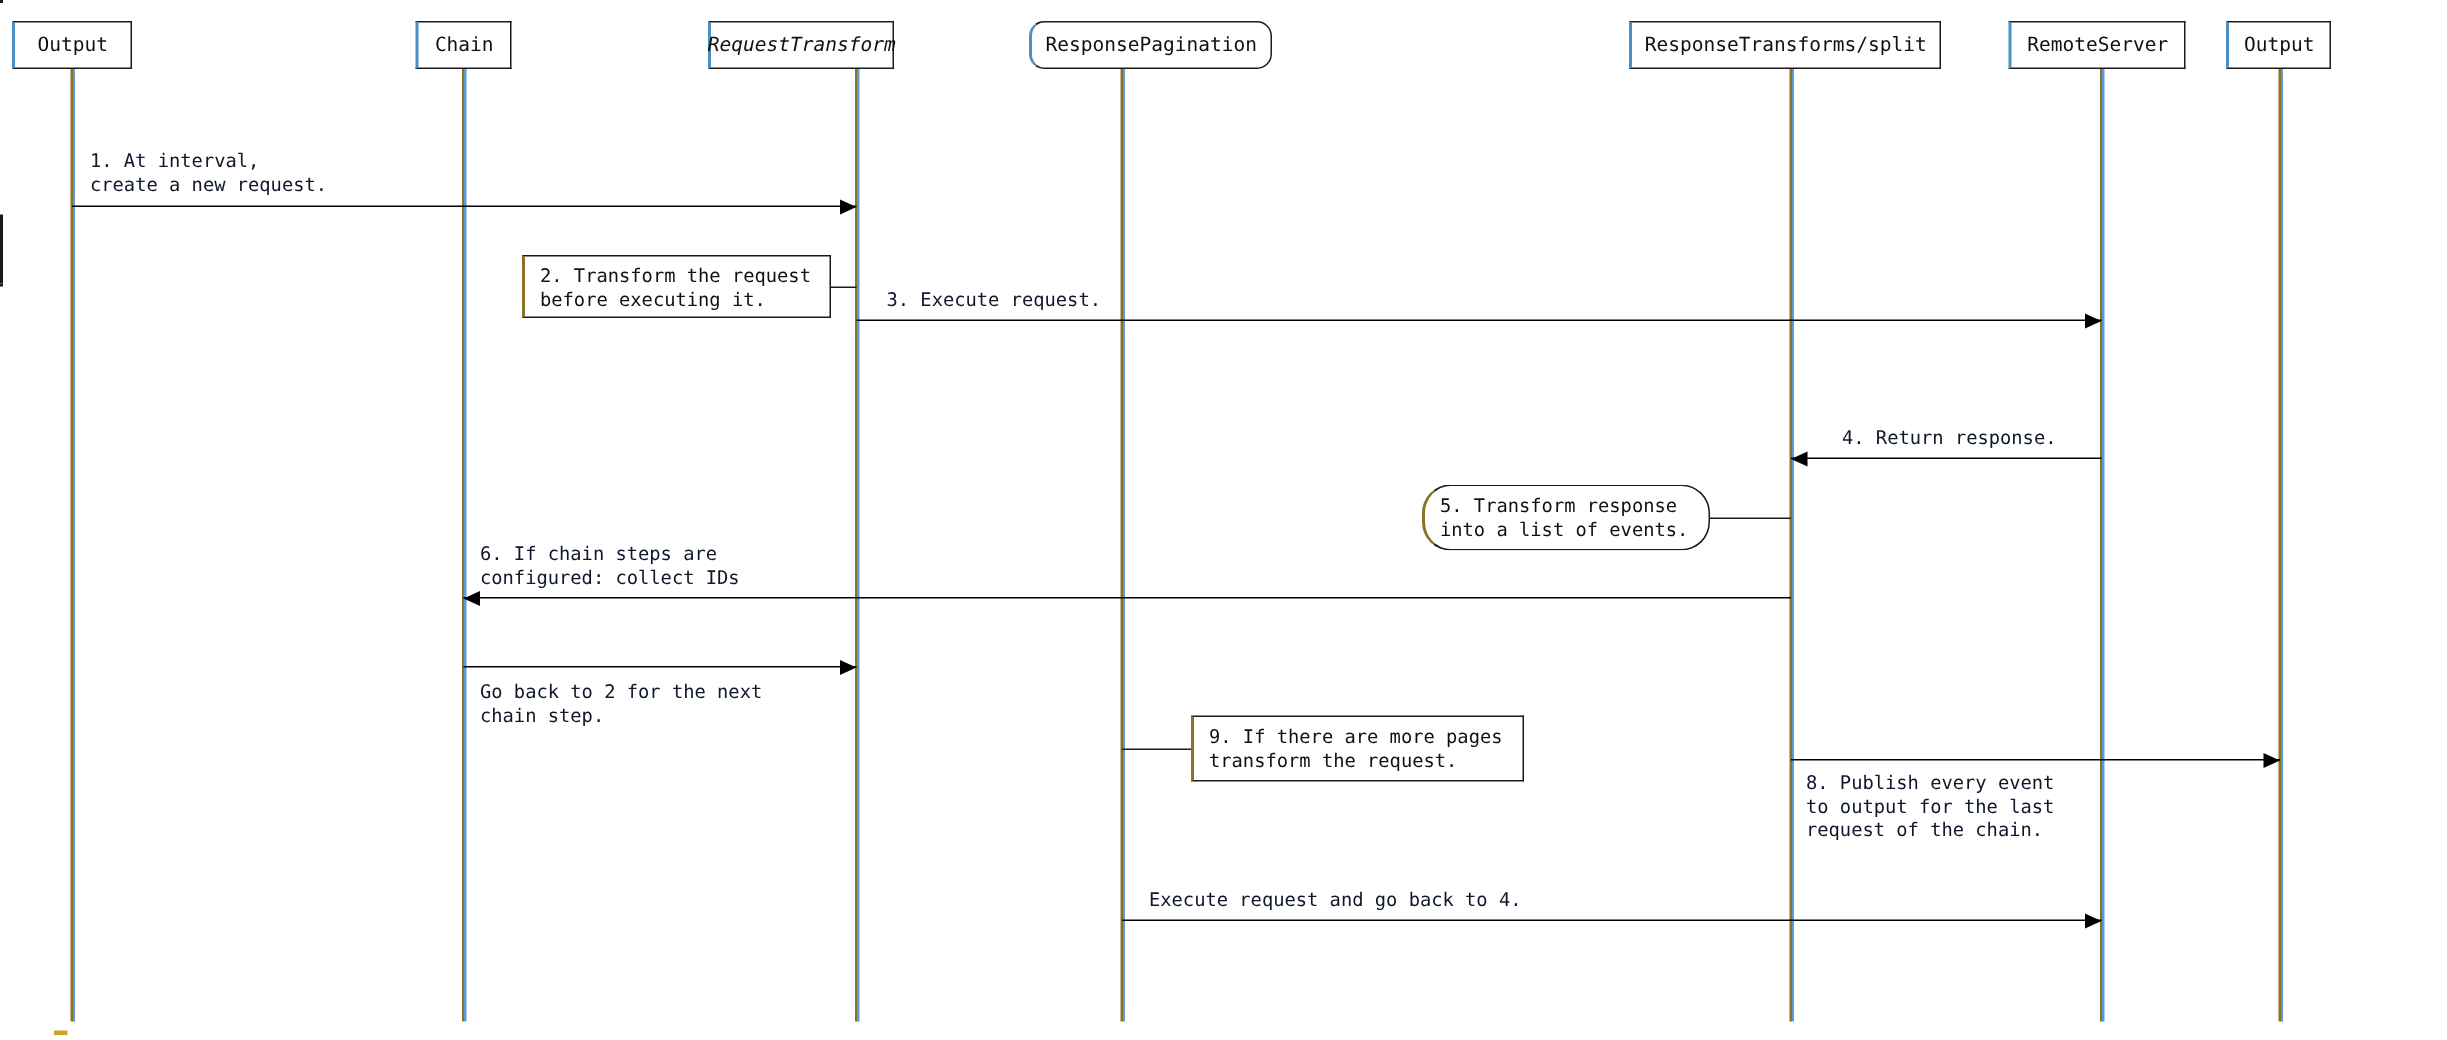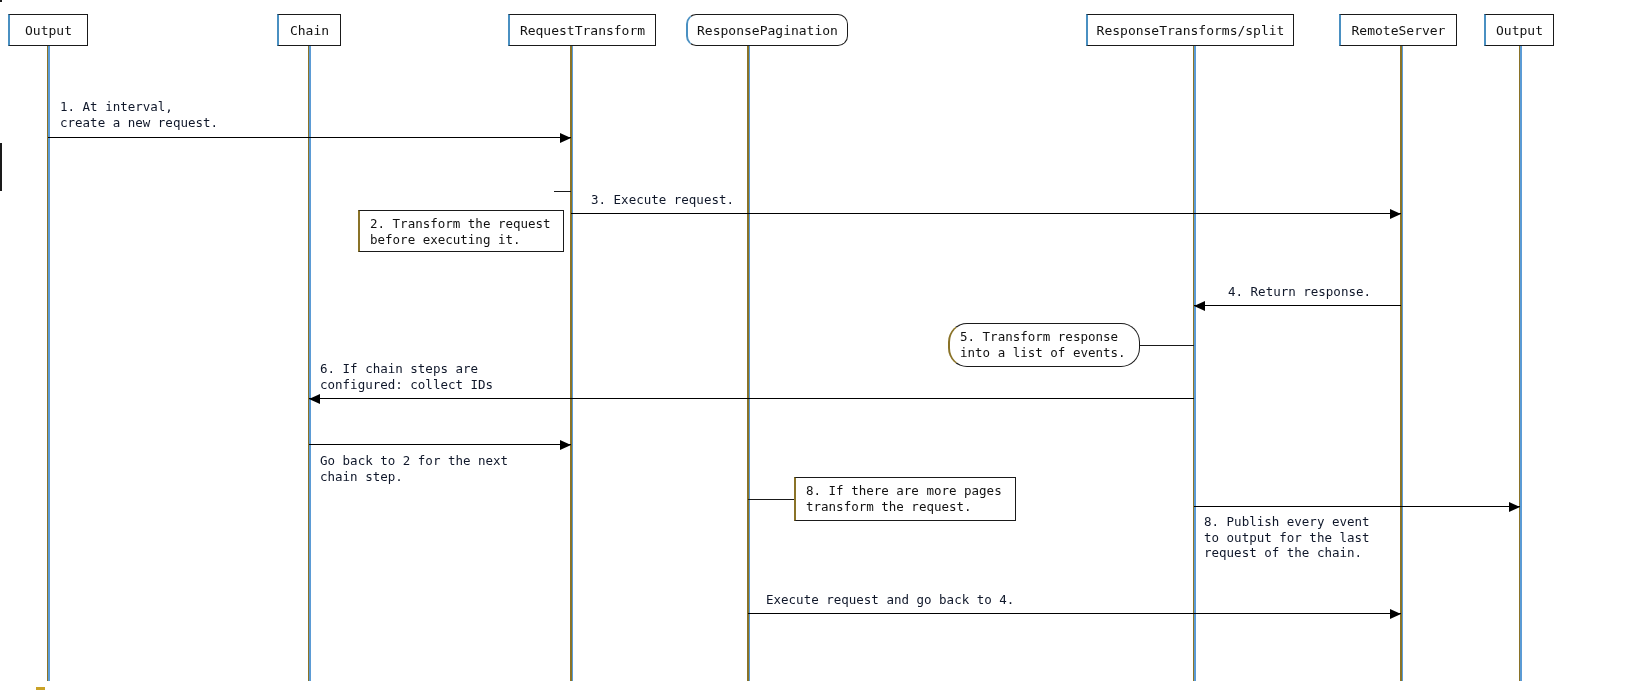--- a/index.html
+++ b/index.html
@@ -115,21 +115,21 @@
       <div class="lifeline" style="left: 1400px; top: 46px; height: 635px;"></div>
       <div class="lifeline" style="left: 1519px; top: 46px; height: 635px;"></div>
     </div>
   <div id="participants">
       <div class="participant" style="left: 8px; width: 80px;">
         <span>Output</span>
       </div>
       <div class="participant" style="left: 277px; width: 64px;">
         <span>Chain</span>
       </div>
-      <div class="participant" style="left: 508px; width: 148px;">
+      <div class="participant" style="left: 472px; width: 124px; font-style: italic;">
         <span>RequestTransform</span>
       </div>
       <div class="participant" style="left: 686px; width: 162px; border-radius: 10px;">
         <span>ResponsePagination</span>
       </div>
       <div class="participant" style="left: 1086px; width: 208px;">
         <span>ResponseTransforms/split</span>
       </div>
       <div class="participant" style="left: 1339px; width: 118px;">
         <span>RemoteServer</span>
@@ -160,24 +160,24 @@
       <div class="msg-line" style="left: 1194px; width: 326px; top: 506px;"></div>
       <div class="arrowhead right" style="top: 502px; left: 1509px;"></div>
       <div class="msg-label" style="left: 1204px; top: 514px;">8. Publish every event
 to output for the last
 request of the chain.</div>
       <div class="msg-line" style="left: 748px; width: 653px; top: 613px;"></div>
       <div class="arrowhead right" style="top: 609px; left: 1390px;"></div>
       <div class="msg-label" style="left: 766px; top: 592px;">Execute request and go back to 4.</div>
     </div>
   <div id="notes">
-      <div class="note" style="left: 358px; top: 170px; width: 206px; height: 42px; margin-top: 40px;"><span>2. Transform the request
+      <div class="note" style="left: 348px; top: 170px; width: 206px; height: 42px;"><span>2. Transform the request
 before executing it.</span></div>
       <div class="note-connector" style="left: 554px; width: 17px; top: 191px;"></div>
       <div class="note" style="left: 948px; top: 323px; width: 192px; height: 44px; border-radius: 19px;"><span>5. Transform response
 into a list of events.</span></div>
       <div class="note-connector" style="left: 1140px; width: 54px; top: 345px;"></div>
-      <div class="note" style="left: 794px; top: 477px; width: 222px; height: 44px;"><span>8. If there are more pages
+      <div class="note" style="left: 794px; top: 477px; width: 222px; height: 44px;"><span>9. If there are more pages
 transform the request.</span></div>
       <div class="note-connector" style="left: 748px; width: 46px; top: 499px;"></div>
     </div>
 
 </div>
 
 </body></html>

